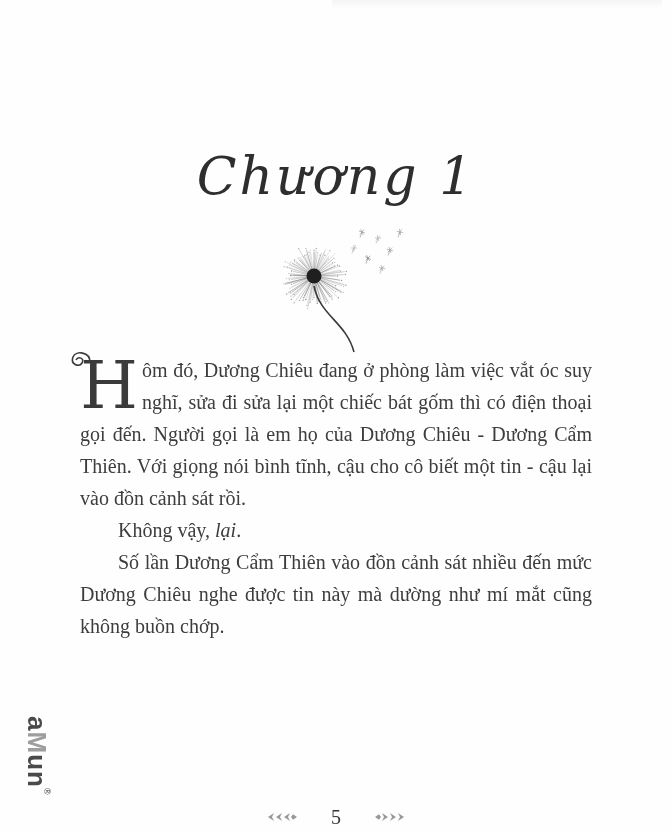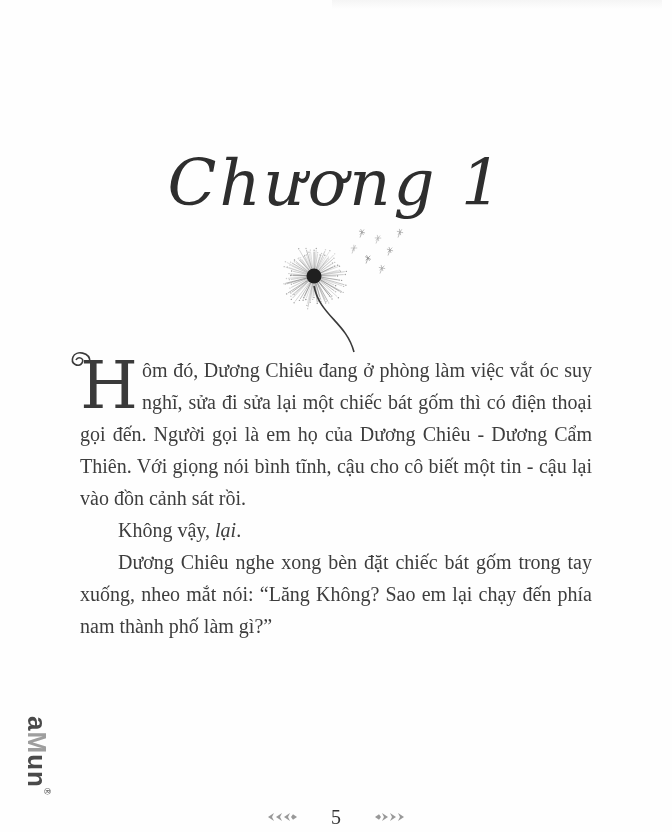--- a/index.html
+++ b/index.html
@@ -11,21 +11,21 @@
   }
   .scan-artifact{
     position:absolute;top:0;right:10px;width:330px;height:9px;
     background:linear-gradient(#f1f1f1,rgba(255,255,255,0));opacity:.7;
   }
   
   .chapter-title{
     position:absolute;top:146px;left:0;width:672px;
     text-align:center;
     font-family:"DejaVu Serif","Liberation Serif",serif;
-    font-style:italic;font-size:64px;color:#2e2e2e;
+    font-style:italic;font-size:52px;color:#2e2e2e;
     letter-spacing:3px;font-weight:400;
   }
   
   .dandelion{position:absolute;top:224px;left:250px;}
   
   .textblock{
     position:absolute;top:354px;left:80px;width:512px;
     font-size:20px;line-height:32px;text-align:justify;
   }
   .textblock p{margin:0;padding:0;text-indent:38px;}
@@ -288,21 +288,21 @@
 <div class="textblock">
   <p class="first">
     <span class="dropcap-wrap">
       <svg class="dropcap-spiral" width="26" height="24" viewBox="0 0 26 24">
         <path d="M 24 14 C 24 4, 10 2, 7 9 C 4 16, 13 20, 16 15 C 19 10, 12 8, 10 12" stroke="#3a3a3a" stroke-width="1.6" fill="none"></path>
       </svg>
       <span class="dropcap">H</span>
     </span><span>ôm đó, Dương Chiêu đang ở phòng làm việc vắt óc suy nghĩ, sửa đi sửa lại một chiếc bát gốm thì có điện thoại gọi đến. Người gọi là em họ của Dương Chiêu - Dương Cẩm Thiên. Với giọng nói bình tĩnh, cậu cho cô biết một tin - cậu lại vào đồn cảnh sát rồi.</span>
   </p>
   <p><span>Không vậy, </span><span class="italic">lại</span><span>.</span></p>
-  <p>Dương Chiêu nghe xong bèn đặt chiếc bát gốm trong tay xuống, nheo mắt nói: “Lăng Không? Sao em lại chạy đến phía nam thành phố làm gì?”</p>
+  <p>Số lần Dương Cẩm Thiên vào đồn cảnh sát nhiều đến mức Dương Chiêu nghe được tin này mà dường như mí mắt cũng không buồn chớp.</p>
 </div>
 
 <div class="footer">
   <svg width="34" height="12" viewBox="0 0 34 12">
     <path d="M 2 6 L 8 2 L 6 6 L 8 10 Z" fill="#777"></path>
     <path d="M 10 6 L 16 2 L 14 6 L 16 10 Z" fill="#777"></path>
     <path d="M 18 6 L 24 2 L 22 6 L 24 10 Z" fill="#777"></path>
     <path d="M 27 3.2 L 31 6 L 27 8.8 L 25 6 Z" fill="#777"></path>
   </svg>
   <span class="pgnum">5</span>

